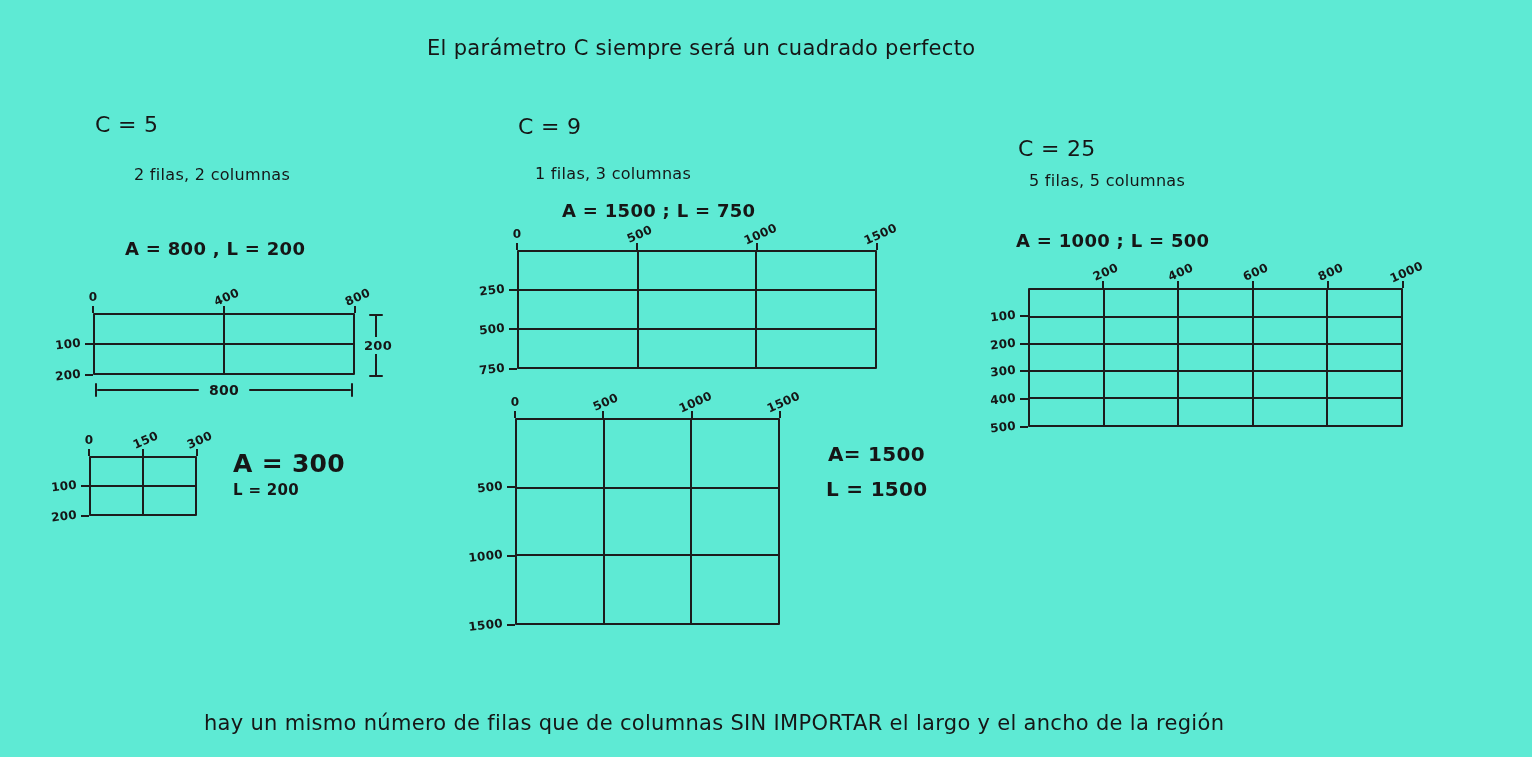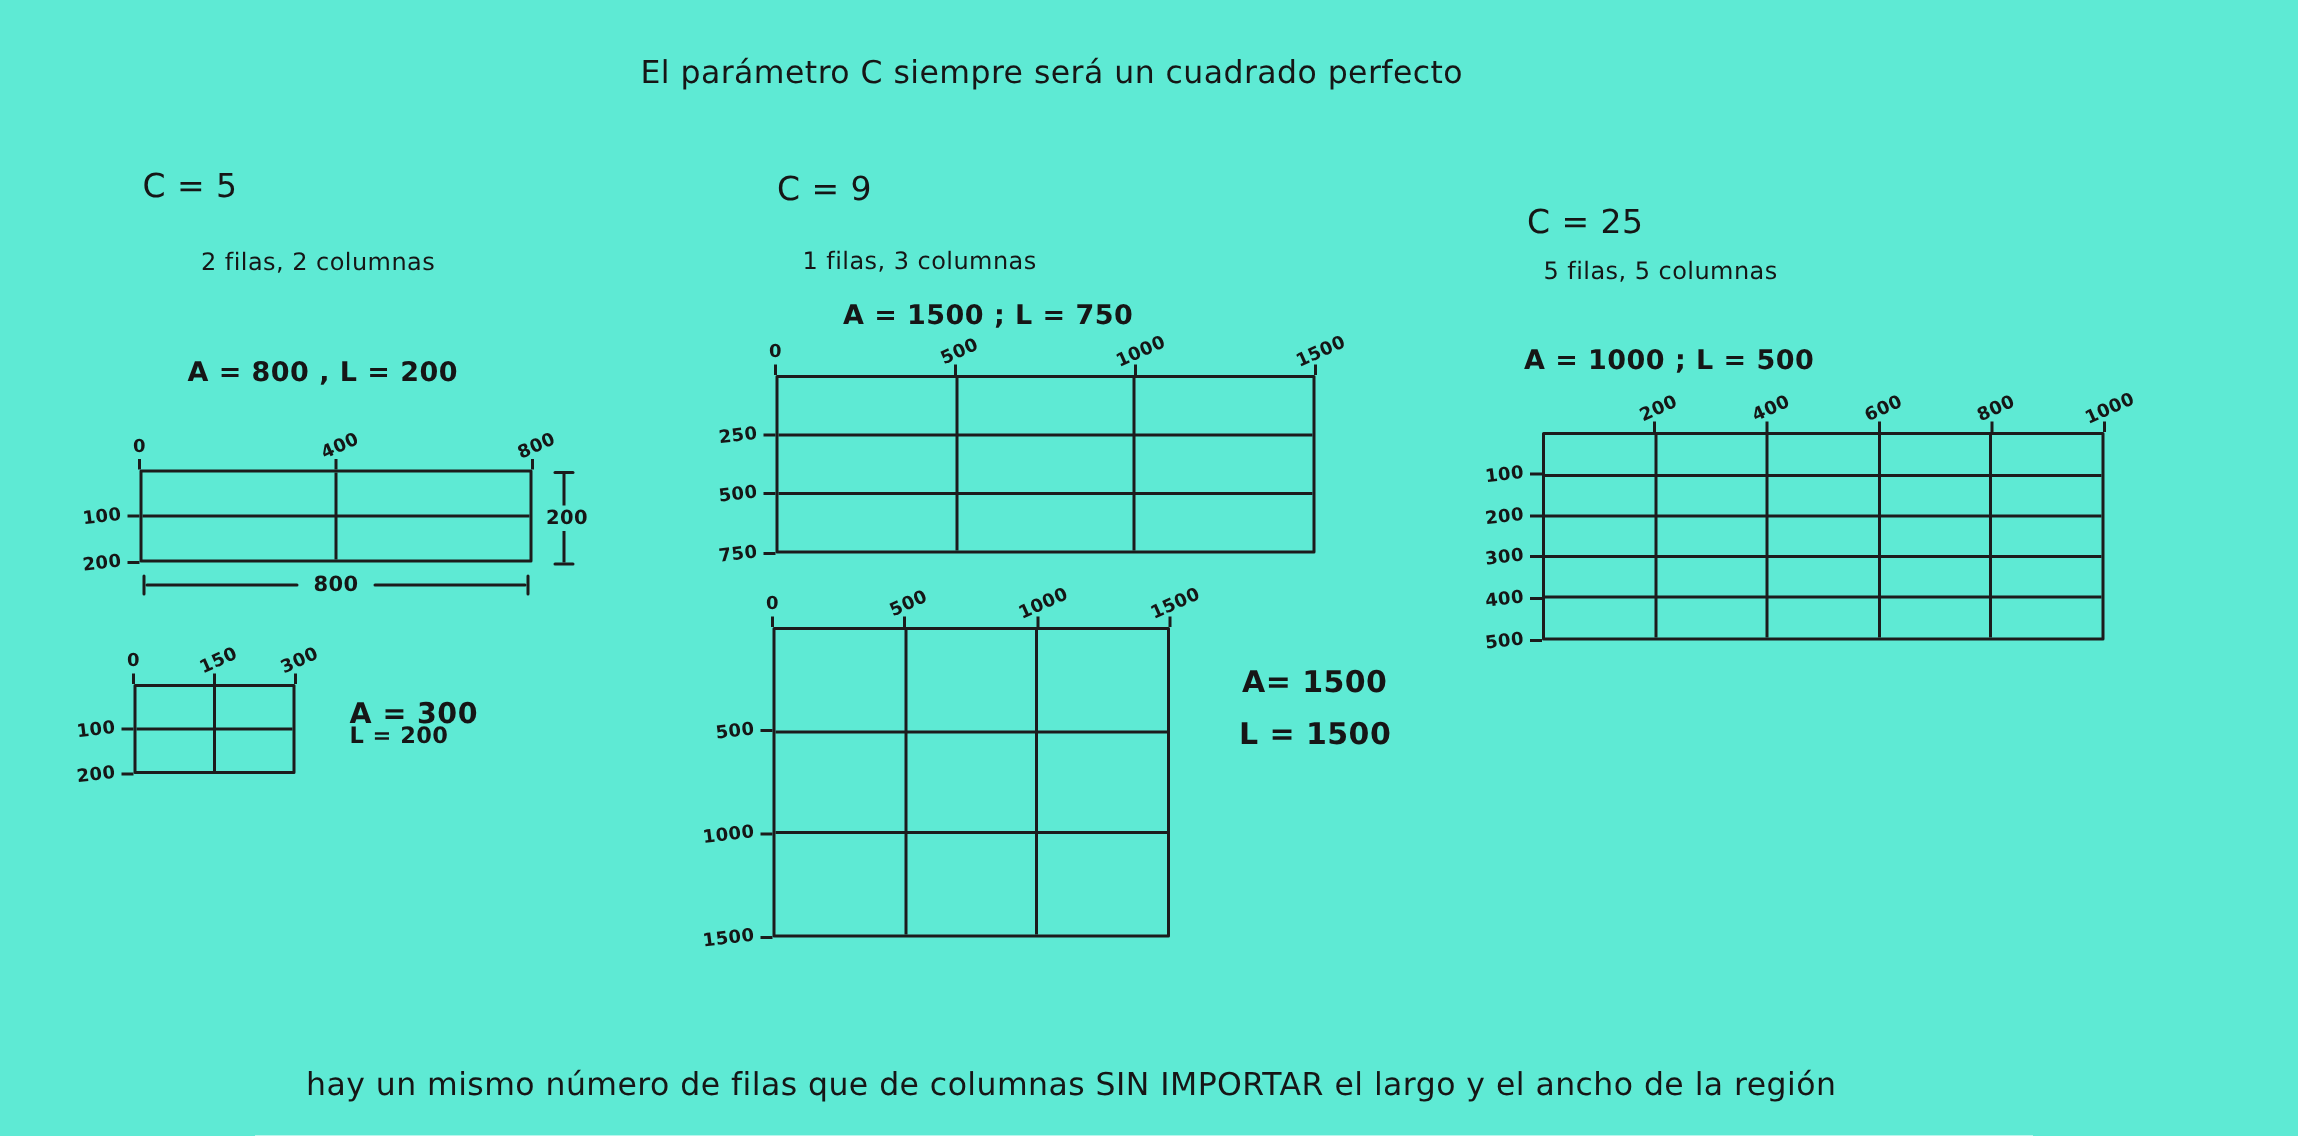--- a/index.html
+++ b/index.html
@@ -54,21 +54,21 @@
 </head>
 <body>
 
 <div class="canvas hand">
 
   <div class="title">El parámetro C siempre será un cuadrado perfecto</div>
 
   <div class="c-label" style="left:95px; top:112px;">C = 5</div>
   <div class="rowscols-label" style="left:134px; top:165px;">2 filas, 2 columnas</div>
   <div class="params-label" style="left:93px; top:238px;margin-left:32px;">A = 800 ,   L = 200</div>
-  <div class="side-label" style="left:233px; top:449px; font-size:19px;margin-top:16px;">A = 300</div>
+  <div class="side-label" style="left:233px; top:449px; font-size:25px;">A = 300</div>
   <div class="side-label" style="left:233px; top:481px; font-size:15px;">L = 200</div>
 
   <div class="vdim" style="left:360px; top:314px; height:63px;">
     <div class="vdim-cap"></div>
     <div class="vdim-stem"></div>
     <div class="vdim-label">200</div>
     <div class="vdim-stem"></div>
     <div class="vdim-cap"></div>
   </div>
 

